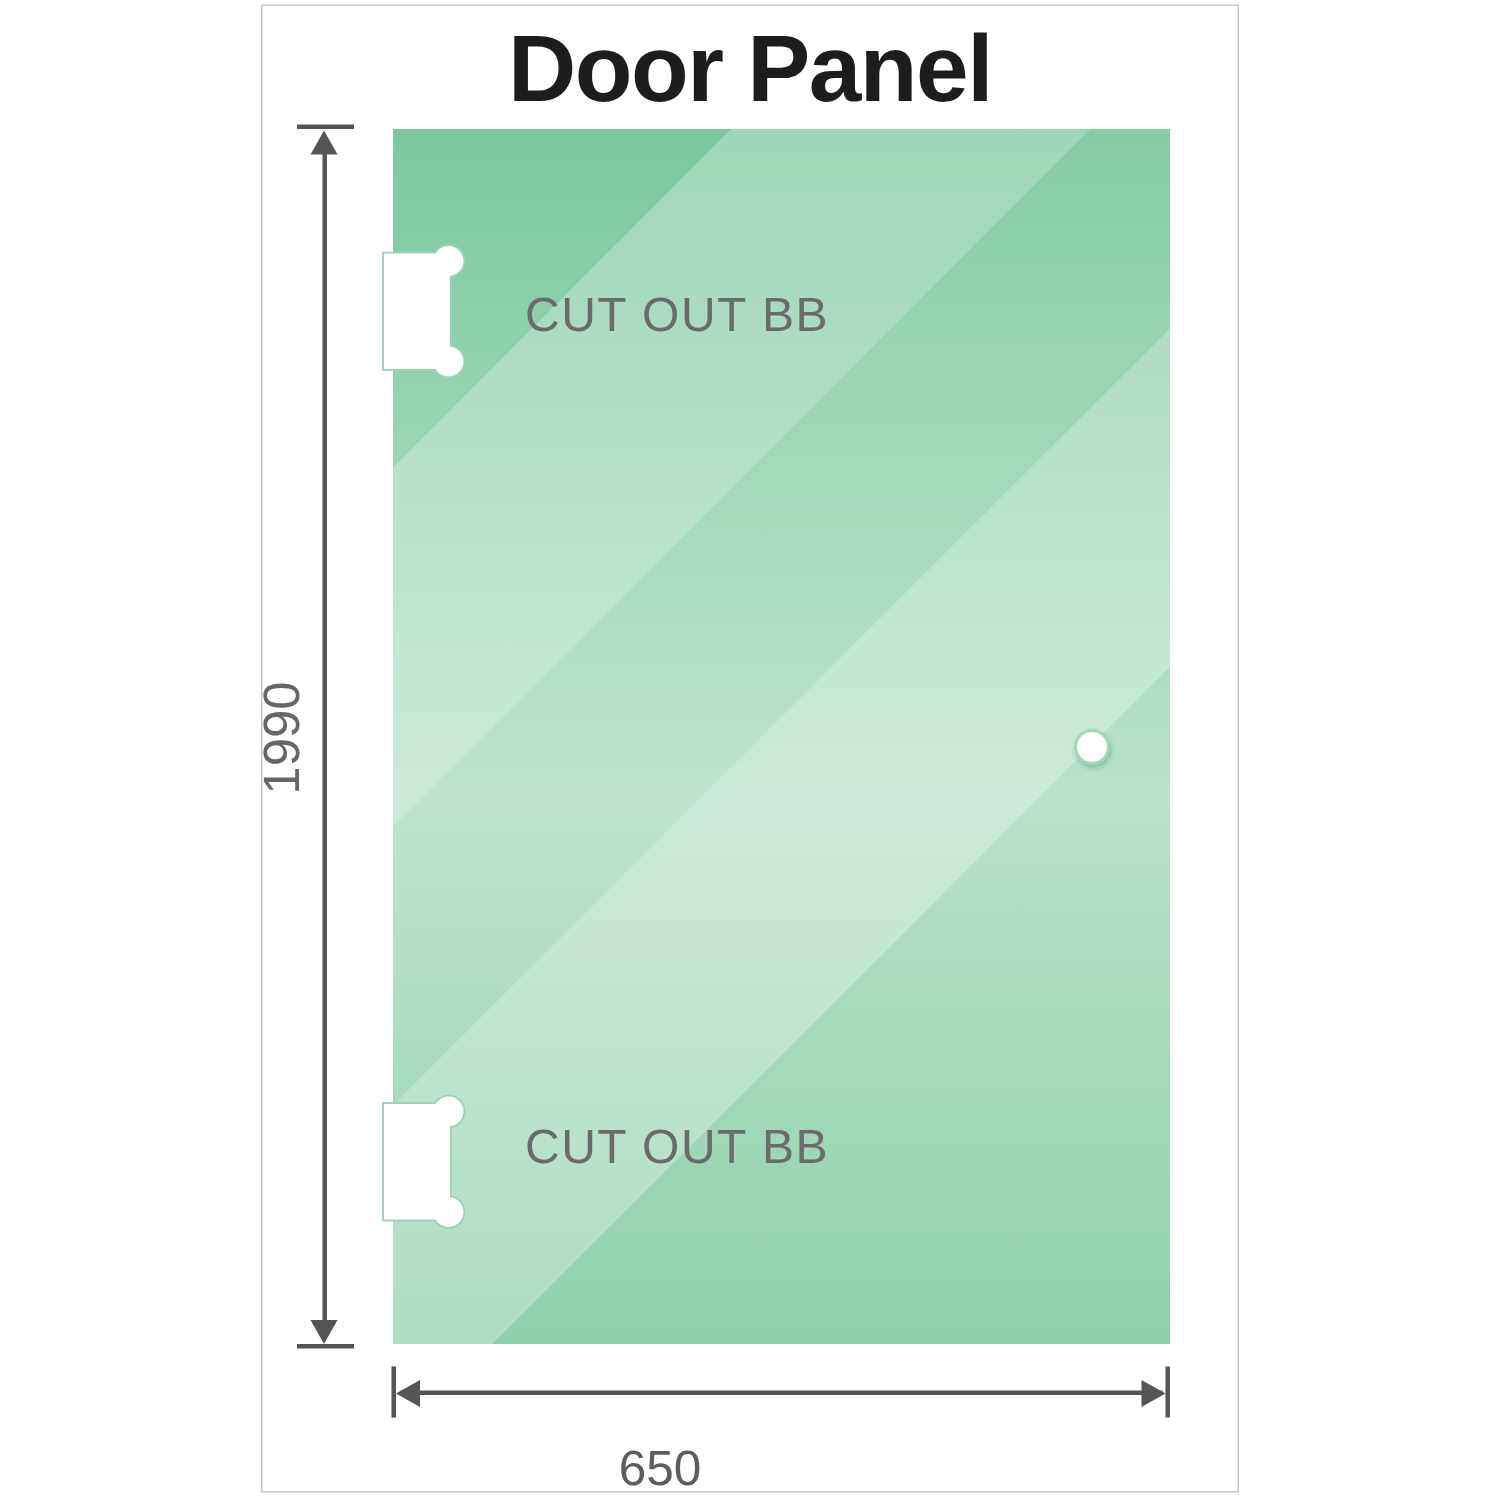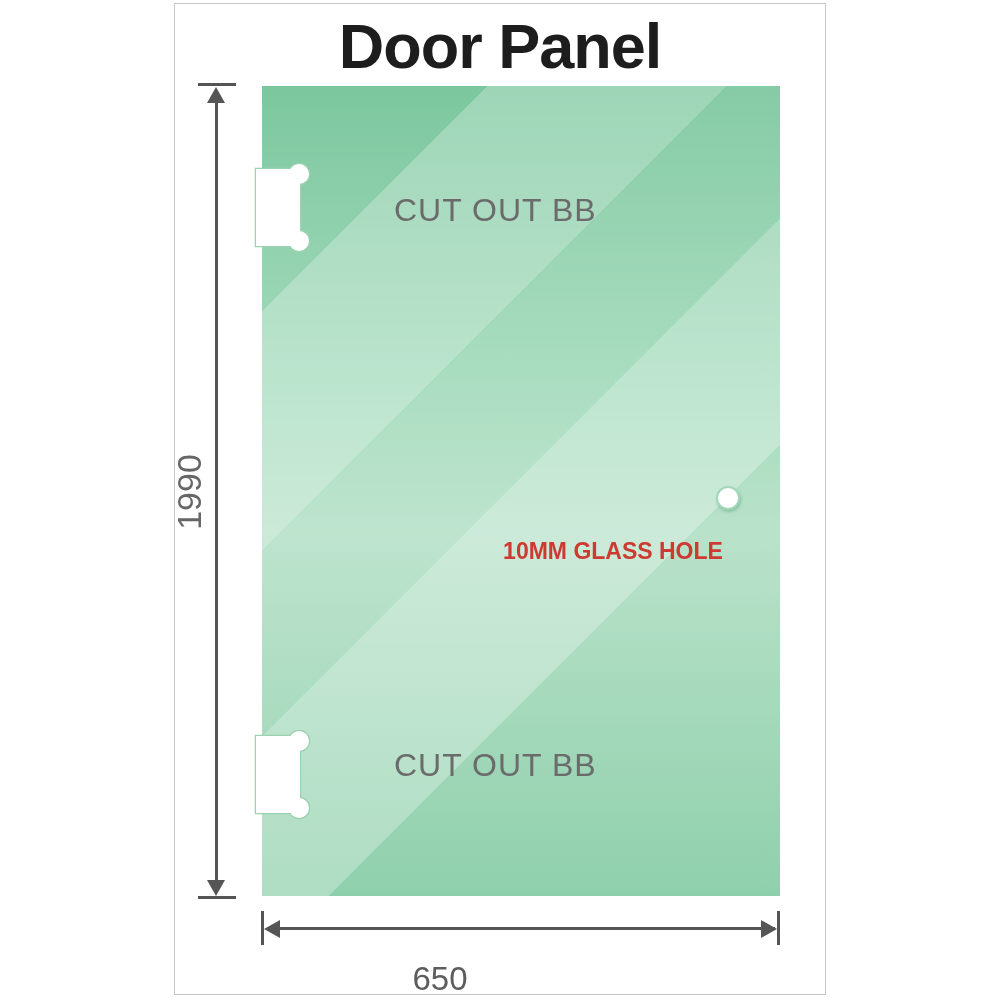--- a/index.html
+++ b/index.html
@@ -47,21 +47,21 @@
 
   
   .cutout { position: absolute; overflow: visible; }
   .cutout-top    { left: 262px; top: 160px; }
   .cutout-bottom { left: 262px; top: 727px; }
 
   
   .cutout-label {
     position: absolute; left: 350px; transform: translateY(-50%);
     font-size: 32px; font-weight: 300; color: #6b6b6b;
-    letter-spacing: 1px; white-space: nowrap; margin-left: 44px;
+    letter-spacing: 1px; white-space: nowrap;
   }
   .cutout-label-top    { top: 210px; }
   .cutout-label-bottom { top: 765px; }
 
   
   .glass-hole {
     position: absolute; left: 716px; top: 486px;
     width: 24px; height: 24px; border-radius: 50%;
     background: #ffffff;
     border: 2px solid #a2d7ba;
@@ -153,21 +153,20 @@
       <circle cx="37" cy="14" r="10"></circle>
       <circle cx="37" cy="81" r="10"></circle>
       <rect x="-6" y="9" width="44" height="77"></rect>
     </g>
   </svg>
 
   <div class="cutout-label cutout-label-top">CUT OUT BB</div>
   <div class="cutout-label cutout-label-bottom">CUT OUT BB</div>
 
   <div class="glass-hole"></div>
-  <div class="hole-label">10MM GLASS HOLE</div>
 
   <div>
     <div class="dim-bar vdim-cap-top"></div>
     <div class="dim-bar vdim-shaft"></div>
     <div class="tri vdim-arrow-up"></div>
     <div class="tri vdim-arrow-down"></div>
     <div class="dim-bar vdim-cap-bottom"></div>
     <div class="dim-label vdim-label">1990</div>
   </div>
 

